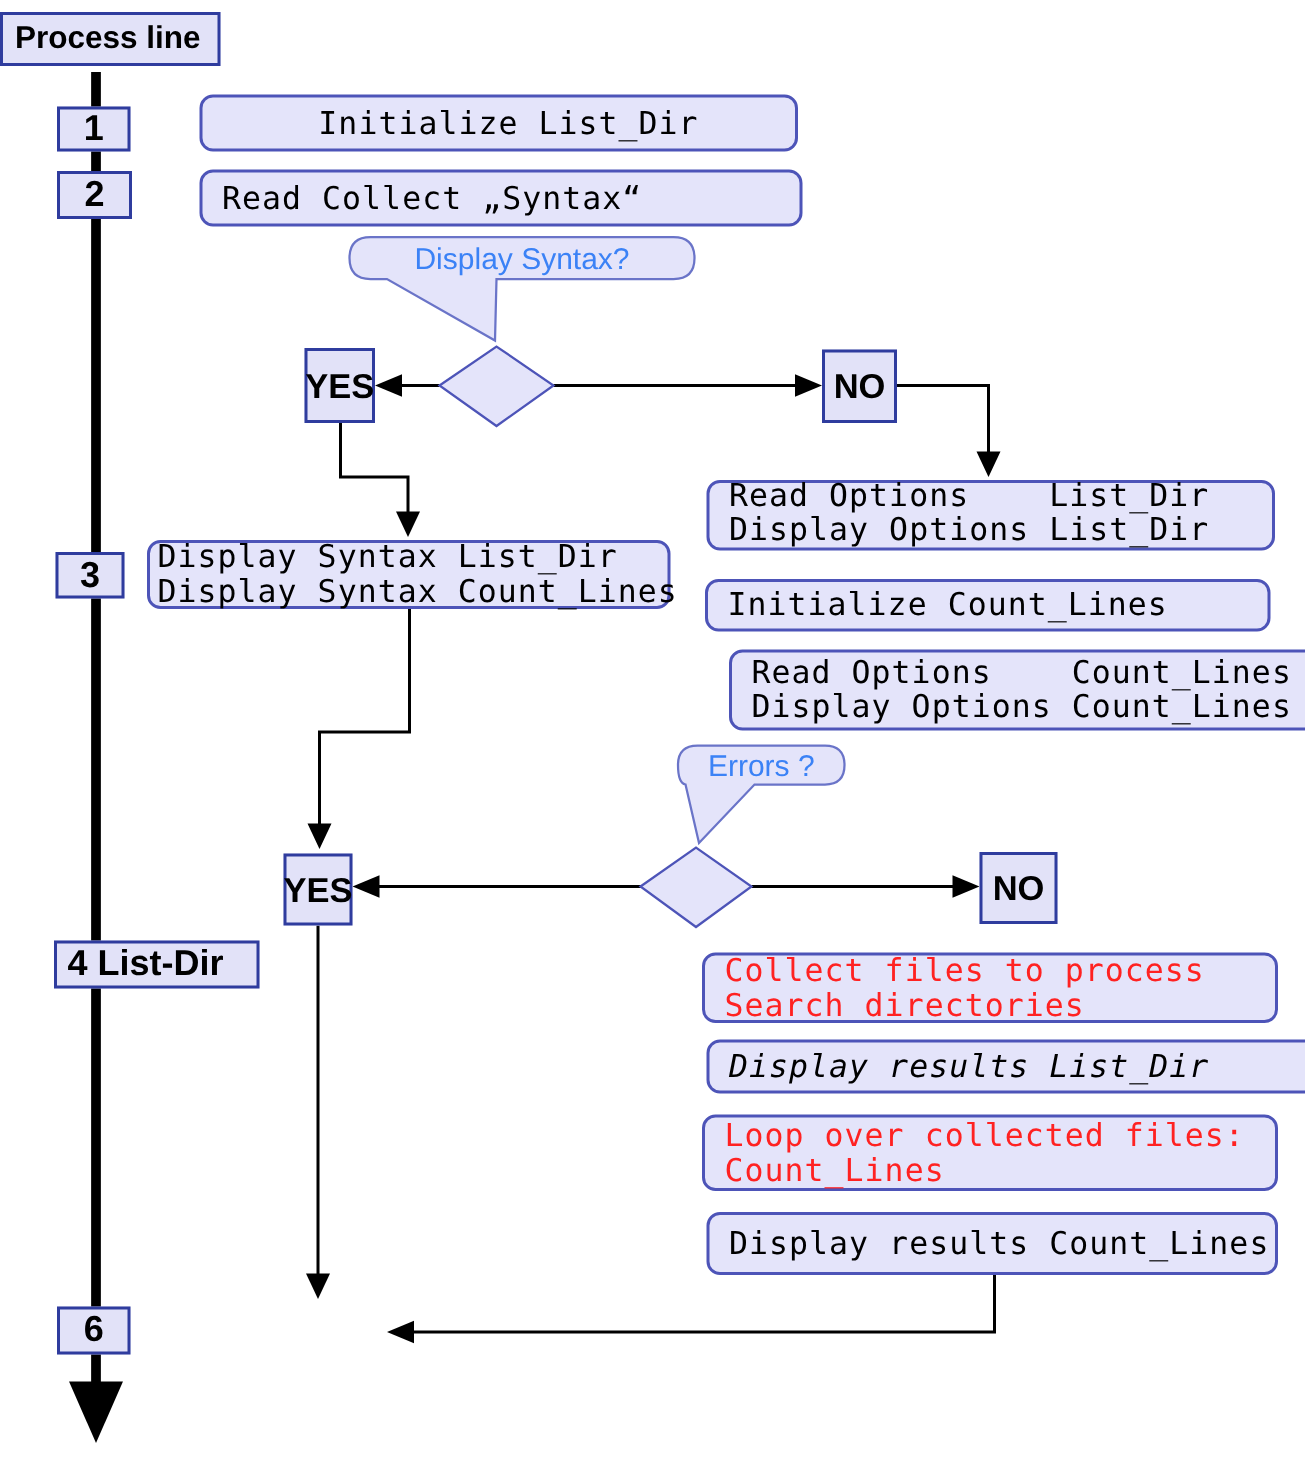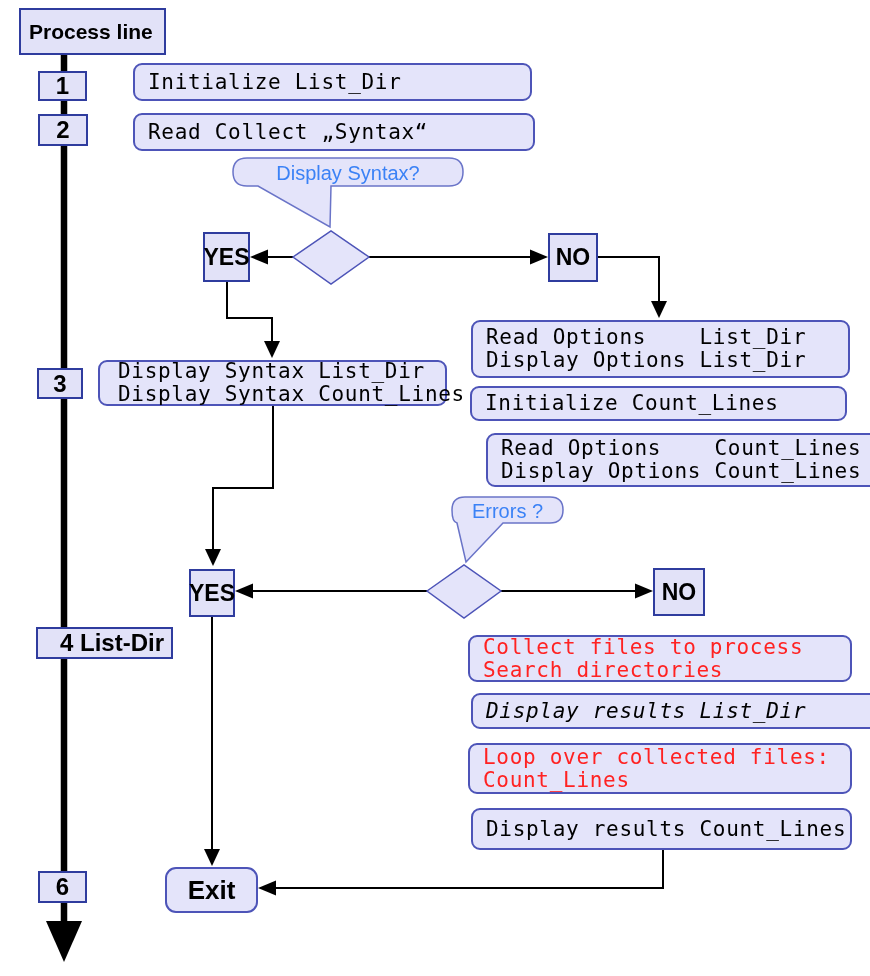--- a/index.html
+++ b/index.html
@@ -14,24 +14,24 @@
         font-size:21px;line-height:23px;letter-spacing:0.7px;white-space:pre;
         color:#000;display:flex;flex-direction:column;justify-content:center;
         padding-left:13px;}
   .rbox.red{color:#ff2222;}
 
   
   .step,.yn{position:absolute;z-index:2;box-sizing:border-box;
         background:#e2e2f8;border:2px solid #2f3c9e;
         font-weight:bold;color:#000;display:flex;align-items:center;justify-content:center;}
   .step{font-size:24px;}
-  .step.left{justify-content:flex-start;padding-left:22px;}
+  .step.left{justify-content:flex-start;padding-left:7px;}
   .yn{font-size:23px;}
 
-  .title-box{position:absolute;z-index:2;box-sizing:border-box;left:19px;top:8px;width:147px;height:47px;
+  .title-box{position:absolute;z-index:2;box-sizing:border-box;left:0;top:8px;width:147px;height:36px;
         background:#e2e2f8;border:2px solid #2f3c9e;font-size:21px;font-weight:bold;
         display:flex;align-items:center;padding-left:8px;}
 
   .exit-box{position:absolute;z-index:2;box-sizing:border-box;left:165px;top:867px;width:93px;height:46px;
         background:#e4e4fa;border:2px solid #4d54b8;border-radius:11px;
         font-size:26px;font-weight:bold;display:flex;align-items:center;justify-content:center;}
 
   .callout-label{position:absolute;z-index:3;font-size:20px;color:#3b82f6;
         display:flex;align-items:center;justify-content:center;}
 </style>
@@ -79,38 +79,38 @@
     <path d="M465,497 L550,497 Q563,497 563,510 Q563,523 550,523 L503,523 L466,562 L457,523 Q452,522 452,510 Q452,497 465,497 Z" fill="#e4e4fa" stroke="#6a74c8" stroke-width="1.5"></path>
   </svg>
 
   <div class="title-box">Process line</div>
   <div class="step" style="left:38px;top:71px;width:49px;height:30px;">1</div>
   <div class="step" style="left:38px;top:114px;width:50px;height:32px;">2</div>
   <div class="step" style="left:37px;top:368px;width:46px;height:31px;">3</div>
   <div class="step left" style="left:36px;top:627px;width:137px;height:32px;">4 List-Dir</div>
   <div class="step" style="left:38px;top:871px;width:49px;height:32px;">6</div>
 
-  <div class="rbox" style="left:133px;top:63px;width:399px;height:38px;">
+  <div class="rbox" style="left:133px;top:63px;width:399px;height:38px;text-align:center;">
     <span>Initialize List_Dir</span>
   </div>
   <div class="rbox" style="left:133px;top:113px;width:402px;height:38px;">
     <span>Read Collect „Syntax“</span>
   </div>
 
   <div class="callout-label" style="left:233px;top:158px;width:230px;height:30px;">Display Syntax?</div>
   <div class="callout-label" style="left:452px;top:497px;width:111px;height:28px;">Errors ?</div>
 
   <div class="yn" style="left:203px;top:232px;width:47px;height:50px;">YES</div>
   <div class="yn" style="left:548px;top:233px;width:50px;height:49px;">NO</div>
 
-  <div class="rbox" style="left:98px;top:360px;width:349px;height:46px;padding-left:18px;">
+  <div class="rbox" style="left:98px;top:360px;width:349px;height:46px;padding-left:5px;">
     <span>Display Syntax List_Dir</span>
     <span>Display Syntax Count_Lines</span>
   </div>
-  <div class="rbox" style="left:471px;top:320px;width:379px;height:58px;">
+  <div class="rbox" style="left:471px;top:320px;width:379px;height:47px;justify-content:flex-end;">
     <span>Read Options    List_Dir</span>
     <span>Display Options List_Dir</span>
   </div>
   <div class="rbox" style="left:470px;top:386px;width:377px;height:35px;">
     <span>Initialize Count_Lines</span>
   </div>
   <div class="rbox" style="left:486px;top:433px;width:429px;height:54px;">
     <span>Read Options    Count_Lines</span>
     <span>Display Options Count_Lines</span>
   </div>
@@ -126,15 +126,14 @@
     <span>Display results List_Dir</span>
   </div>
   <div class="rbox red" style="left:468px;top:743px;width:384px;height:51px;">
     <span>Loop over collected files:</span>
     <span>Count_Lines</span>
   </div>
   <div class="rbox" style="left:471px;top:808px;width:381px;height:42px;">
     <span>Display results Count_Lines</span>
   </div>
 
-  <div class="exit-box">Exit</div>
 
 </div>
 
 </body></html>

